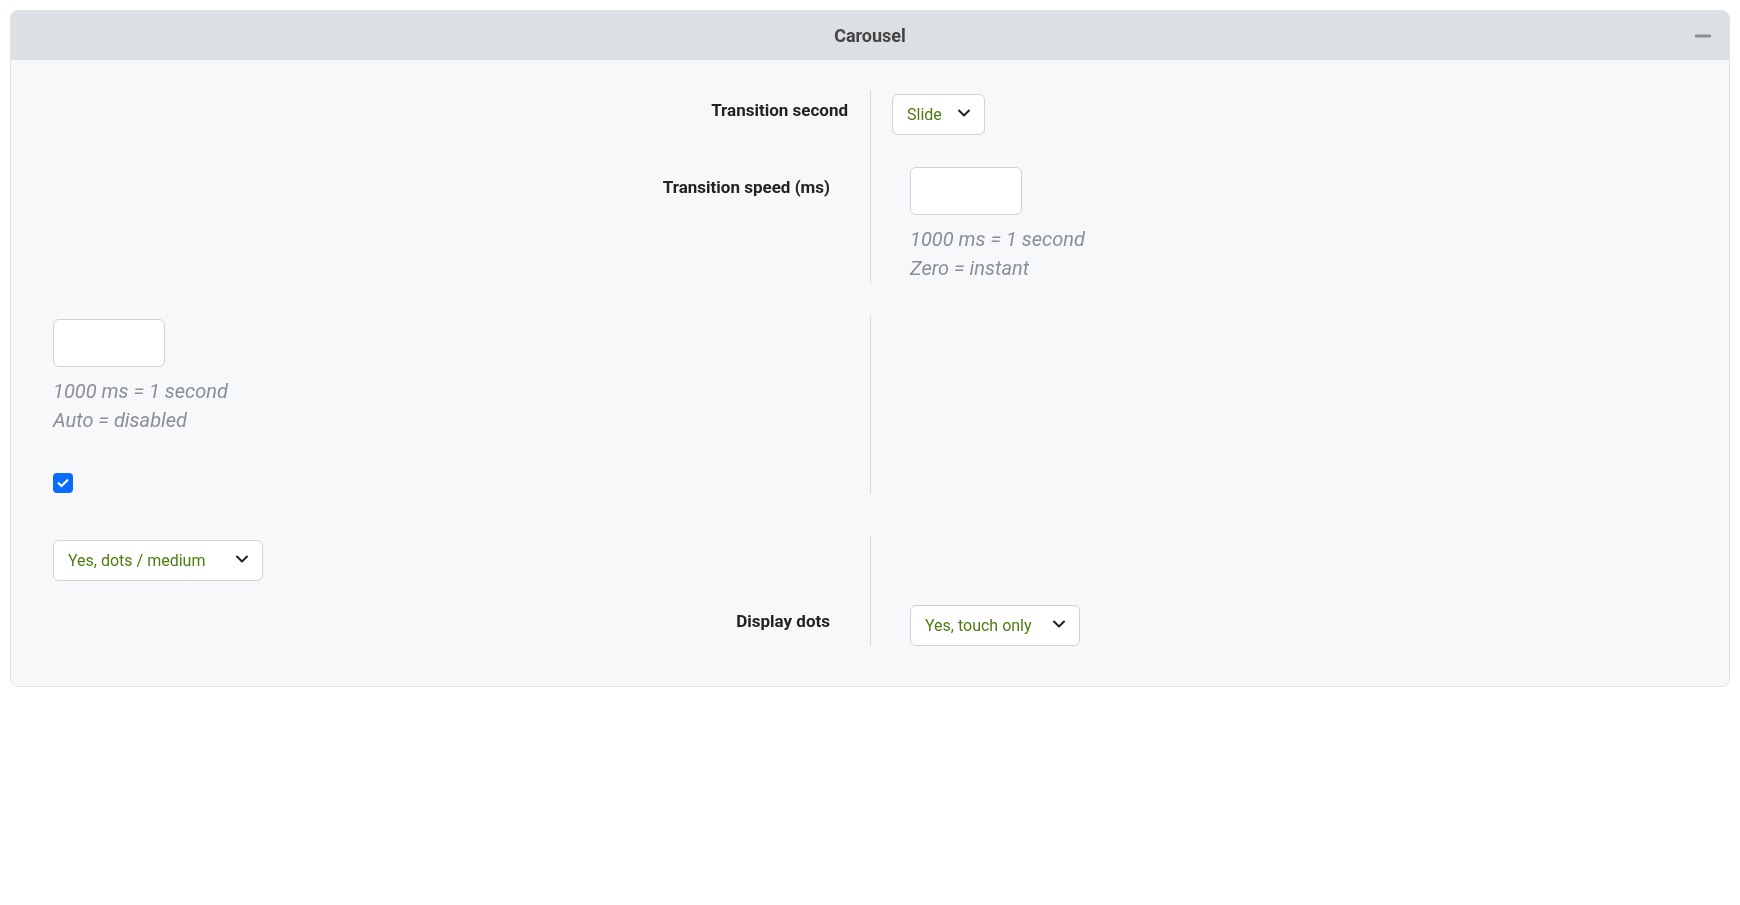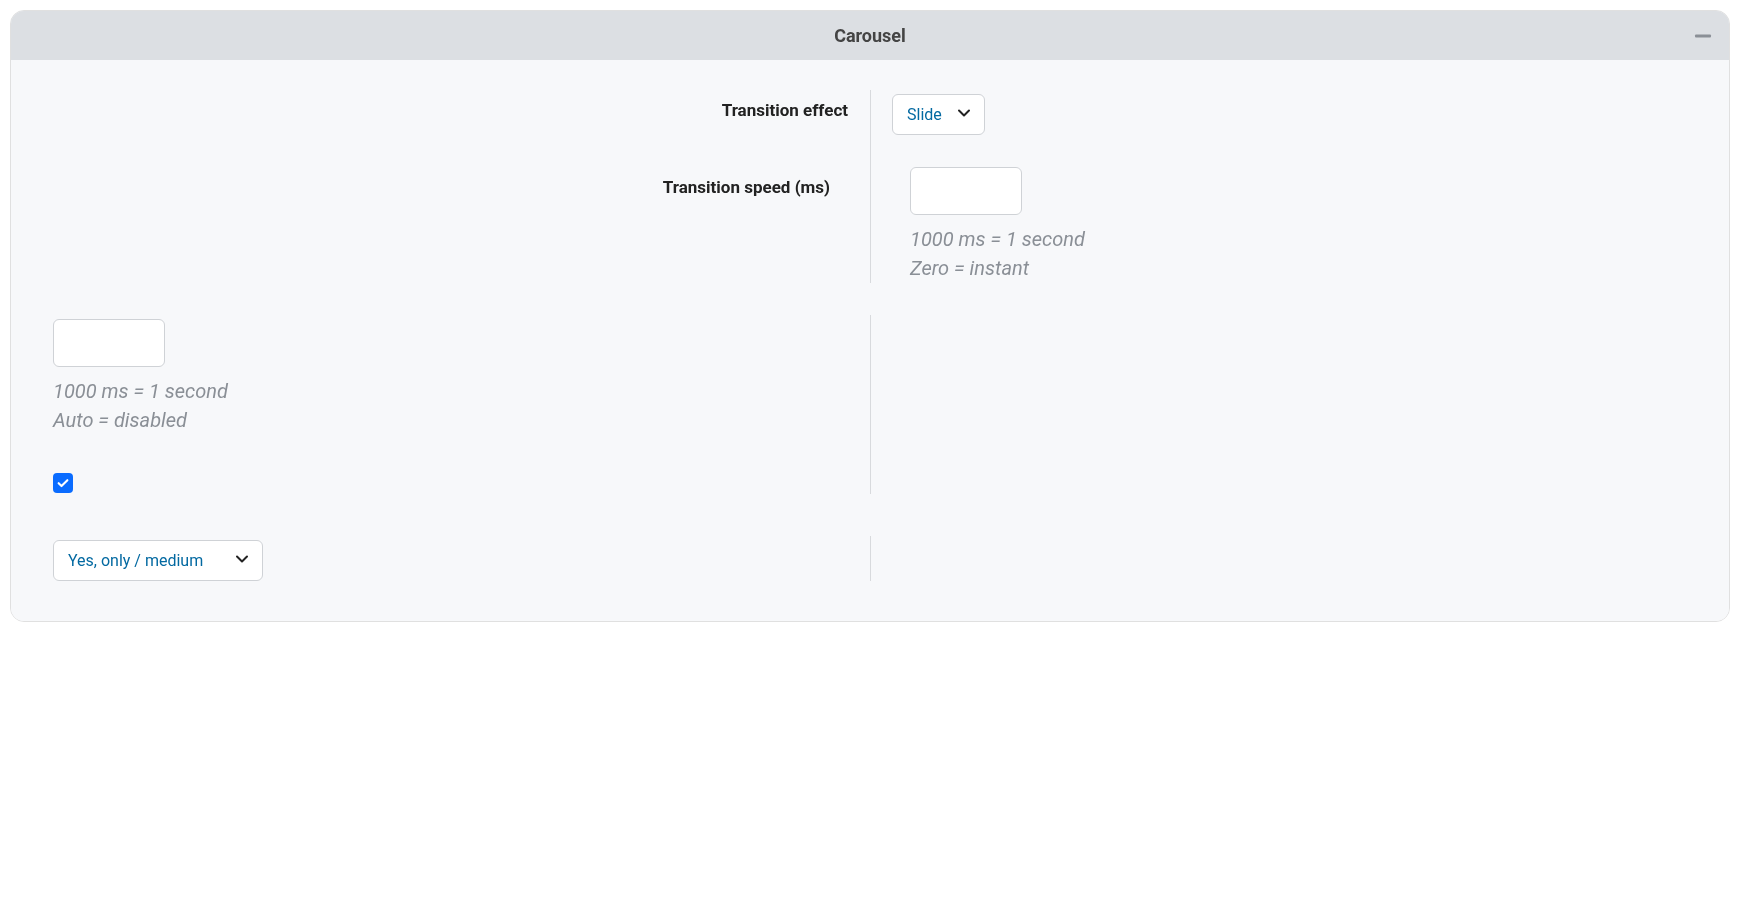--- a/index.html
+++ b/index.html
@@ -7,21 +7,21 @@
       margin: 0;
       padding: 0;
     }
     body {
       font-family: -apple-system, BlinkMacSystemFont, "Segoe UI", Roboto, "Helvetica Neue", Arial, sans-serif;
       background: #ffffff;
       padding: 10px;
     }
     .panel {
       border: 1px solid #e0e0e0;
-      border-radius: 14px;
+      border-radius: 8px;
       overflow: hidden;
       background: #f7f8fa;
     }
     .panel-header {
       background: #dcdfe3;
       padding: 14px 18px;
       display: flex;
       align-items: center;
       justify-content: center;
       position: relative;
@@ -74,21 +74,21 @@
     .select-wrap {
       position: relative;
       display: inline-flex;
       align-items: center;
       background: #fff;
       border: 1px solid #cfd2d6;
       border-radius: 6px;
       padding: 10px 42px 10px 14px;
       cursor: pointer;
       font-size: 16px;
-      color: #0369a1;
+      color: #4d7c0f;
     }
     .select-wrap .chevron {
       position: absolute;
       right: 12px;
       top: 50%;
       transform: translateY(-50%);
       pointer-events: none;
     }
     .text-input {
       width: 112px;
@@ -152,21 +152,21 @@
   <div class="panel-header">
     <span class="panel-title">Carousel</span>
     <span class="panel-collapse"></span>
   </div>
 
   <div class="panel-body">
 
     <div class="group">
 
       <div class="form-row">
-        <div class="label-col">Transition effect</div>
+        <div class="label-col">Transition second</div>
         <div class="input-col">
           <div class="select-wrap">
             <span>Slide</span>
             <span class="chevron">
               <svg width="16" height="16" viewBox="0 0 16 16" fill="none">
                   <path d="M3 5.5L8 10.5L13 5.5" stroke="#222" stroke-width="2" stroke-linecap="round" stroke-linejoin="round"></path>
                 </svg>
             </span>
           </div>
         </div>
@@ -211,28 +211,41 @@
 
     </div>
 
     <div class="section-gap"></div>
 
     <div class="group">
 
       <div class="form-row row-tight">
         <div class="input-col">
           <div class="select-wrap" style="min-width:210px;">
-            <span>Yes, only / medium</span>
+            <span>Yes, dots / medium</span>
             <span class="chevron">
               <svg width="16" height="16" viewBox="0 0 16 16" fill="none">
                   <path d="M3 5.5L8 10.5L13 5.5" stroke="#222" stroke-width="2" stroke-linecap="round" stroke-linejoin="round"></path>
                 </svg>
             </span>
           </div>
         </div>
       </div>
 
+      <div class="form-row row-tight">
+        <div class="label-col">Display dots</div>
+        <div class="input-col">
+          <div class="select-wrap" style="min-width:170px;">
+            <span>Yes, touch only</span>
+            <span class="chevron">
+              <svg width="16" height="16" viewBox="0 0 16 16" fill="none">
+                  <path d="M3 5.5L8 10.5L13 5.5" stroke="#222" stroke-width="2" stroke-linecap="round" stroke-linejoin="round"></path>
+                </svg>
+            </span>
+          </div>
+        </div>
+      </div>
 
 
     </div>
 
   </div>
 </div>
 
 </body></html>

